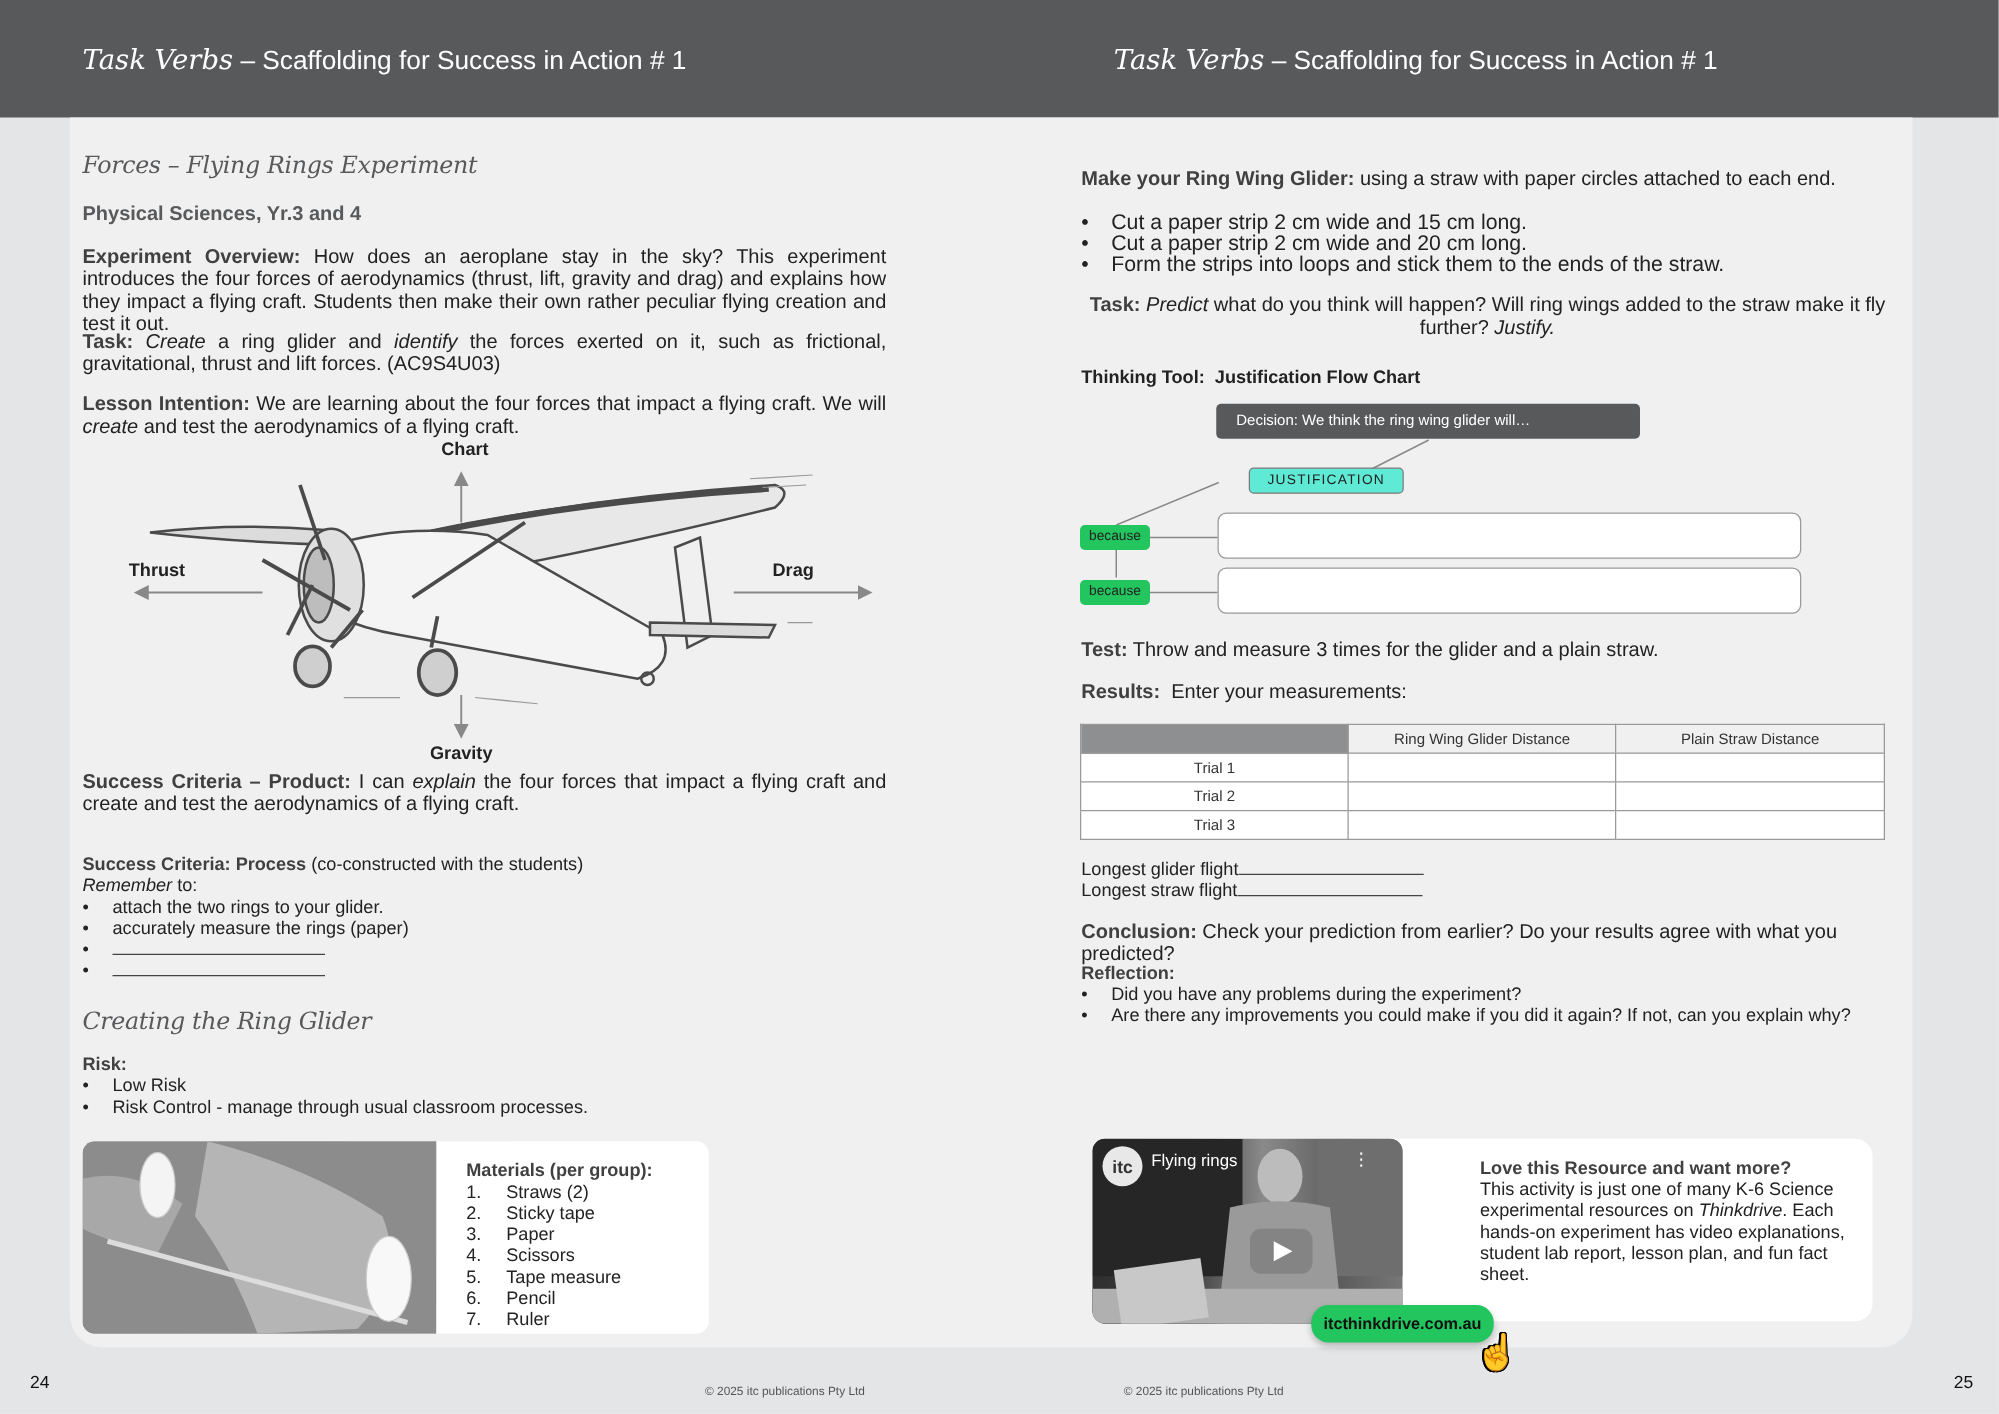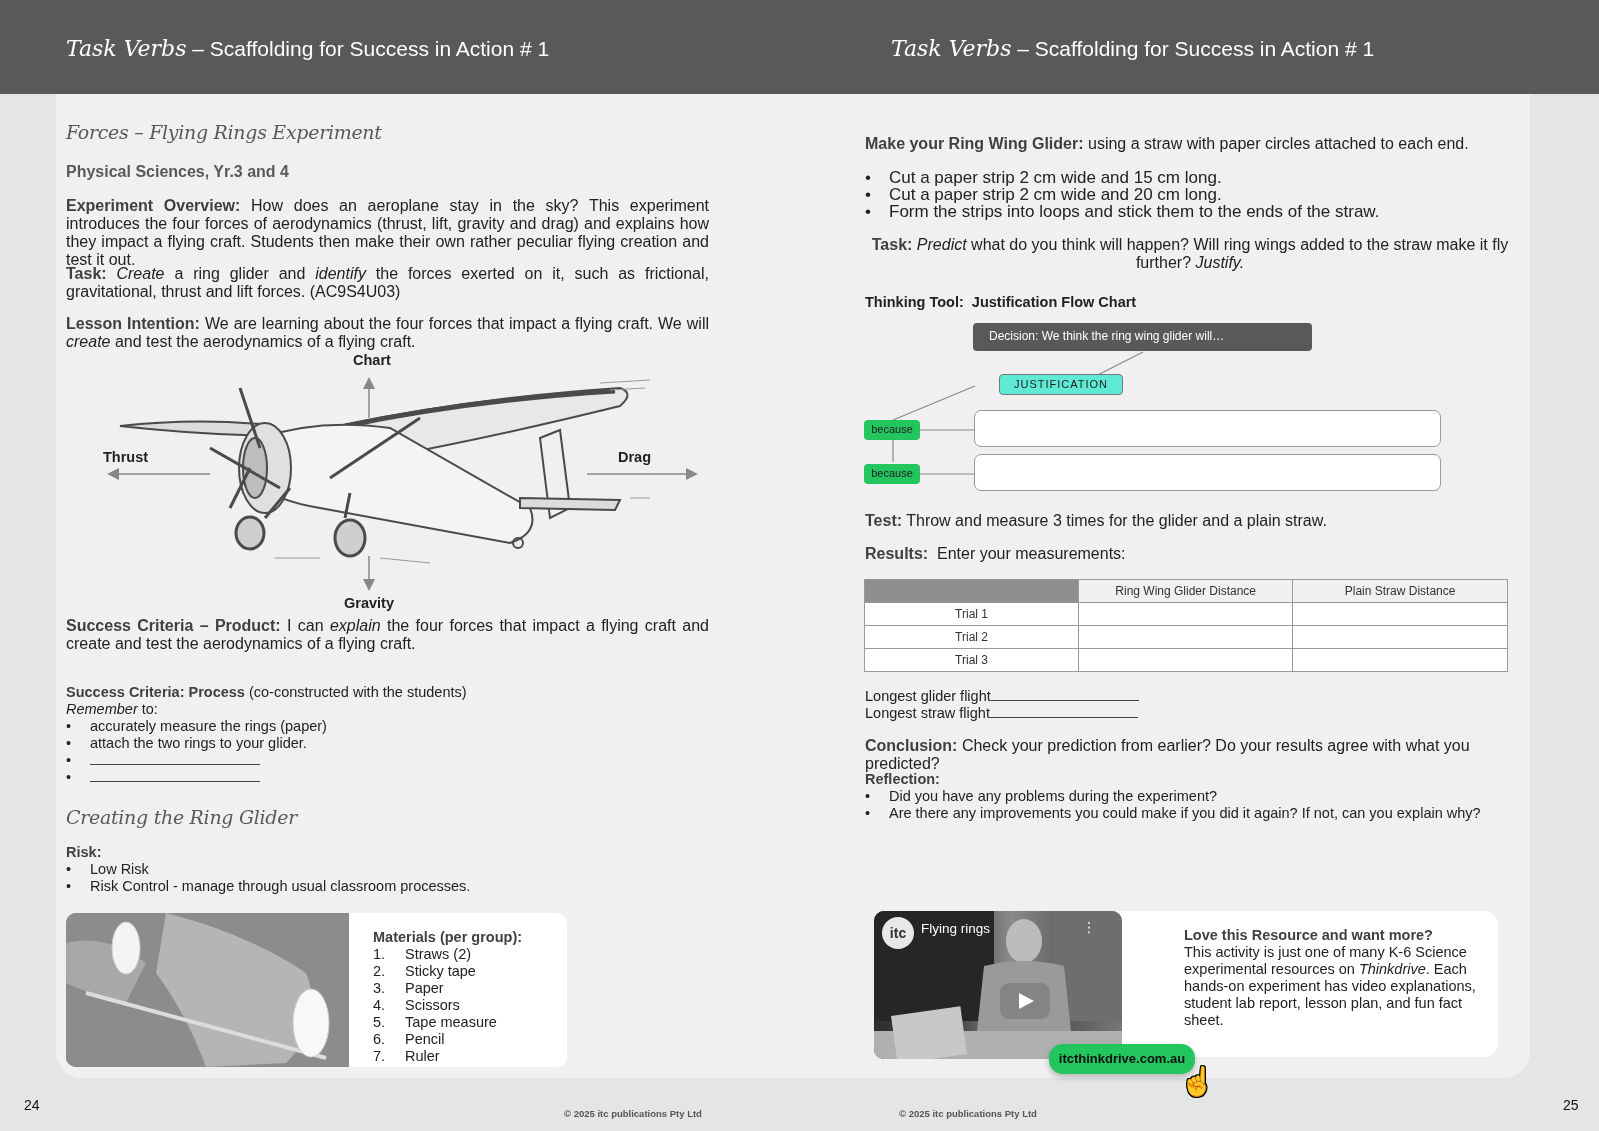--- a/index.html
+++ b/index.html
@@ -92,21 +92,21 @@
   .play { position: absolute; left: 126px; top: 72px; width: 50px; height: 36px; background: rgba(130,130,130,0.9); border-radius: 9px; }
   .play::after { content: ""; position: absolute; left: 19px; top: 10px; border-left: 15px solid #fff; border-top: 8px solid transparent; border-bottom: 8px solid transparent; }
   .promo-text { position: absolute; left: 1184px; top: 927px; width: 300px; font-size: 14.5px; line-height: 17px; }
   .url-pill {
     position: absolute; left: 1049px; top: 1044px; width: 146px; height: 30px;
     background: #22c55e; border-radius: 14px; box-shadow: 0 3px 6px rgba(0,0,0,0.25);
     font-weight: bold; font-size: 13px; text-align: center; padding-top: 7px; color: #111;
   }
   .cursor { position: absolute; left: 1180px; top: 1065px; font-size: 28px; color: #fff; text-shadow: 0 0 1px #000, 1px 1px 0 #000, -1px -1px 0 #000, 1px -1px 0 #000, -1px 1px 0 #000; }
   .page-num { position: absolute; top: 1097px; font-size: 14px; color: #111; }
-  .copyright { position: absolute; top: 1108px; font-size: 9.5px; color: #555; font-weight: bold; }
+  .copyright { position: absolute; top: 1108px; font-size: 9.5px; color: #555; }
 </style>
 </head>
 <body>
 
 <div class="header-bar"></div>
 <div class="header-title" style="left:66px;">
   <span class="hand">Task Verbs</span><span> – </span><span class="rest">Scaffolding for Success in Action # 1</span>
 </div>
 <div class="header-title" style="left:891px;">
   <span class="hand">Task Verbs</span><span> – </span><span class="rest">Scaffolding for Success in Action # 1</span>
@@ -162,22 +162,22 @@
 <div class="force-label" style="left:344px; top:595px;">Gravity</div>
 
 <p class="abs" style="left:66px; top:617px; width:643px;">
   <b>Success Criteria – Product:</b><span> I can </span><i>explain</i><span> the four forces that impact a flying craft and create and test the aerodynamics of a flying craft.</span>
 </p>
 
 <div class="abs" style="left:66px; top:684px; width:643px; font-size:14.5px; line-height:17px;">
   <div><b>Success Criteria: Process</b><span> (co-constructed with the students)</span></div>
   <div><i>Remember</i><span> to:</span></div>
   <ul class="bul">
+    <li>attach the two rings to your glider.</li>
     <li>accurately measure the rings (paper)</li>
-    <li>attach the two rings to your glider.</li>
     <li><span class="blank"></span></li>
     <li><span class="blank"></span></li>
   </ul>
 </div>
 
 <div class="h-script abs" style="left:66px; top:806px;">Creating the Ring Glider</div>
 
 <div class="abs" style="left:66px; top:844px; width:643px; font-size:14.5px; line-height:17px;">
   <b>Risk:</b>
   <ul class="bul">

